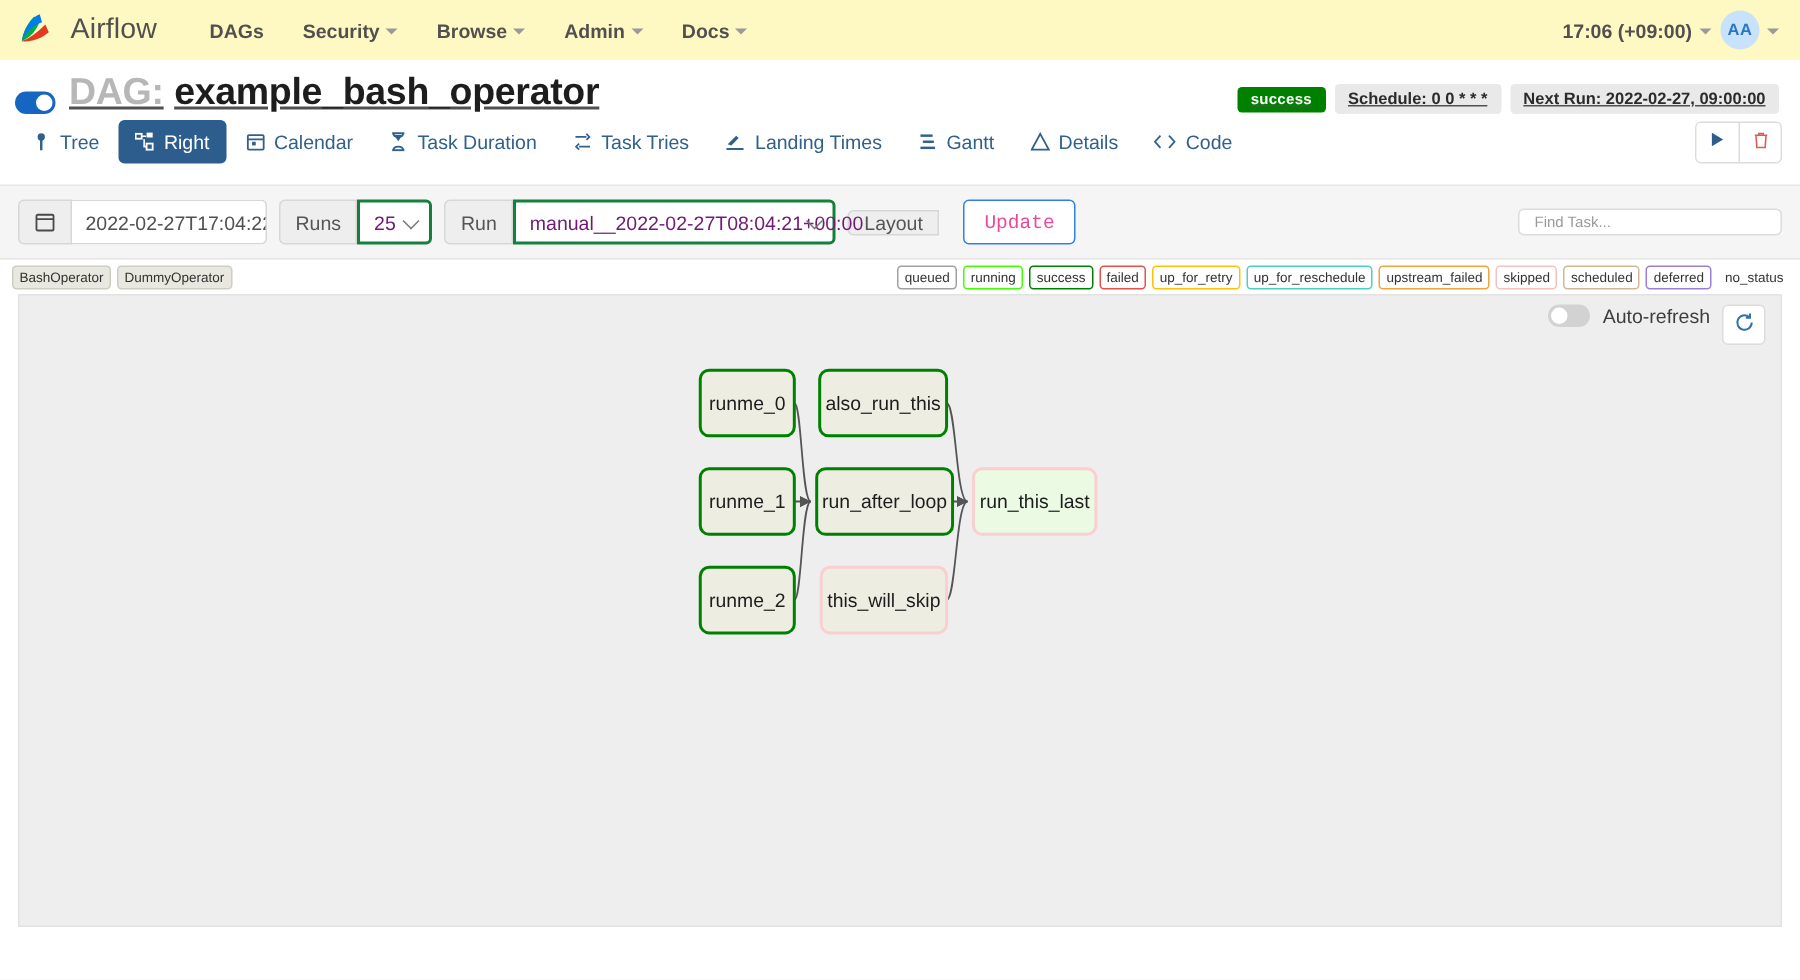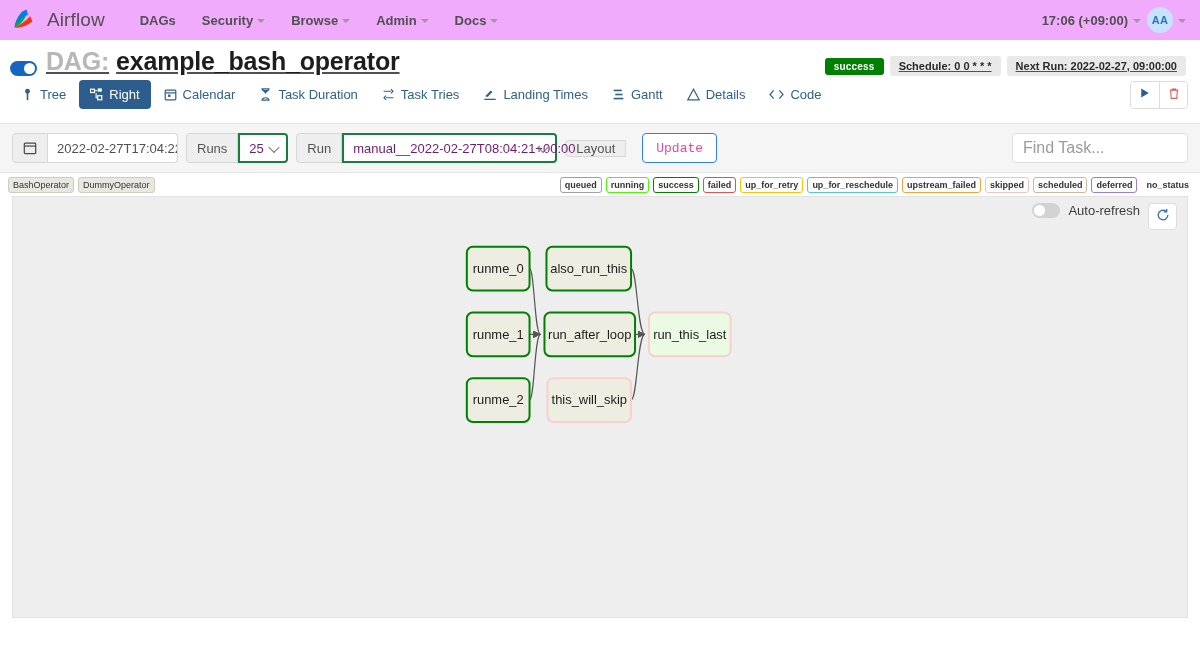--- a/index.html
+++ b/index.html
@@ -12,21 +12,21 @@
     color: #51504f;
     overflow: hidden;
   }
 
   
   .navbar {
     height: 40px;
     display: flex;
     align-items: center;
     padding: 0 14px 0 10px;
-    background: #f0abfc;
+    background: #fef9c3;
   }
   .brand {
     display: flex;
     align-items: center;
     gap: 7px;
     margin-right: 22px;
     text-decoration: none;
   }
   .brand-logo { width: 30px; height: 30px; display: block; }
   .brand-name {
@@ -256,27 +256,27 @@
     border-radius: 4px;
     cursor: pointer;
     margin-left: 8px;
     font-family: Liberation Mono, monospace;
   }
   .find-task {
     margin-left: auto;
     border: 1px solid #dcdcdc;
     background: #fff;
     border-radius: 4px;
-    height: 30px;
+    height: 18px;
     width: 176px;
     display: flex;
     align-items: center;
     padding: 0 10px;
     color: #9b9b9b;
-    font-size: 16px;
+    font-size: 10px;
     cursor: text;
   }
 
   
   .legend-row {
     display: flex;
     align-items: center;
     padding: 4px 6px 3px 8px;
     gap: 4px;
     min-height: 22px;
@@ -296,21 +296,20 @@
   .status-chip {
     font-size: 9px;
     padding: 1px 4px;
     border-radius: 3px;
     background: #fff;
     border: 1.5px solid transparent;
     color: #333;
     white-space: nowrap;
     cursor: pointer;
     line-height: 1.35;
-    font-weight: bold;
   }
   .status-chip.nostatus { border-color: transparent; background: transparent; }
 
   
   .graph-panel {
     margin: 0 12px 0 12px;
     background: #eeeeee;
     border: 1px solid #e2e2e2;
     height: 422px;
     position: relative;

